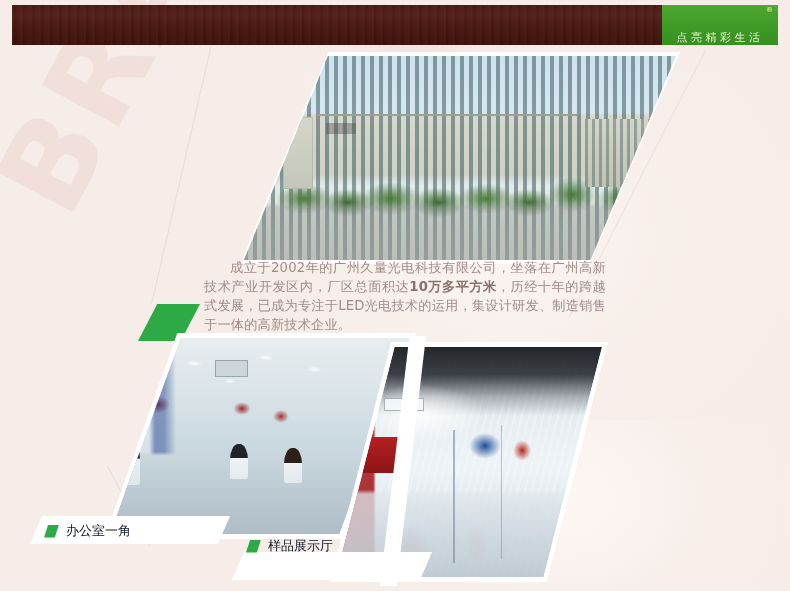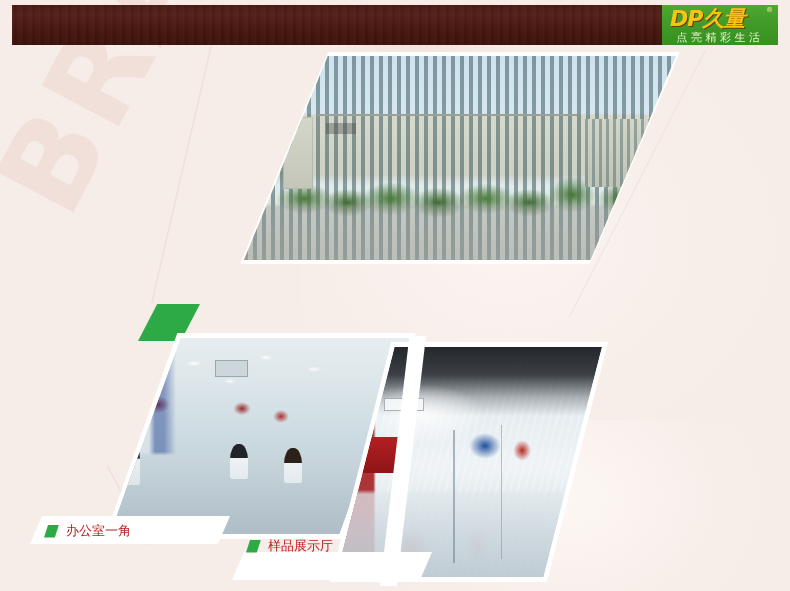--- a/index.html
+++ b/index.html
@@ -387,21 +387,21 @@
     font-weight: bold;
   }
 
   
   .caption {
     position: absolute;
     display: flex;
     align-items: center;
     gap: 7px;
     font-size: 13px;
-    color: #b91c1c;
+    color: #0f172a;
     line-height: 16px;
     white-space: nowrap;
   }
   .caption .bullet {
     width: 15px; height: 13px;
     background: #2daa45;
     clip-path: polygon(28% 0%, 100% 0%, 72% 100%, 0% 100%);
     flex: 0 0 auto;
   }
   .caption-office { left: 44px; top: 523px; }
@@ -450,36 +450,36 @@
 
   <div class="hairline h1"></div>
   <div class="hairline h3"></div>
   <div class="hairline h2"></div>
 
   <div class="watermark">BRAND</div>
 
   <div class="header">
 
     <div class="logo">
-      <div class="logo-mark">DP久量</div>
       <div class="logo-reg">®</div>
       <div class="logo-tag">点亮精彩生活</div>
     </div>
   </div>
 
   <div class="photo photo-factory">
     <div class="frame"></div>
     <div class="img">
       <div class="side-bldg-l"></div>
       <div class="roofline"></div>
       <div class="sign"></div>
       <div class="side-bldg-r"></div>
     </div>
   </div>
 
+  <div class="body-text"><span>成立于2002年的广州久量光电科技有限公司，坐落在广州高新技术产业开发区内，厂区总面积达</span><b>10万多平方米</b><span>，历经十年的跨越式发展，已成为专注于LED光电技术的运用，集设计研发、制造销售于一体的高新技术企业。</span></div>
 
   <div class="green-accent"></div>
 
   <div class="photo-frame-office"></div>
   <div class="photo photo-office">
     <div class="img">
       <div class="ac"></div>
       <div class="person-a"></div>
       <div class="person-b"></div>
       <div class="person-c"></div>

